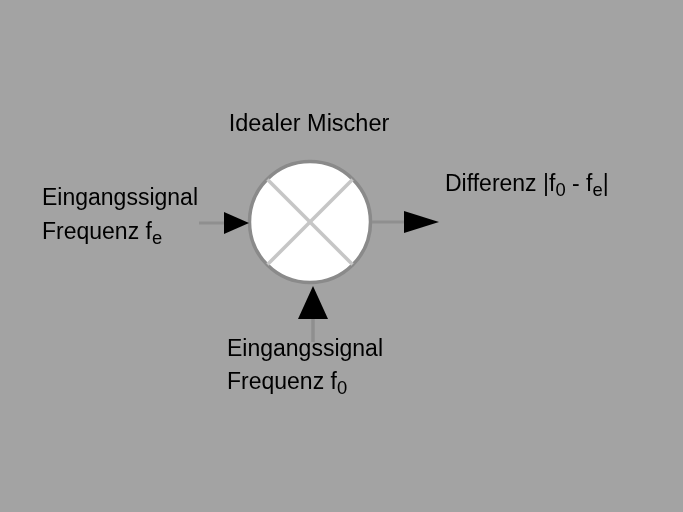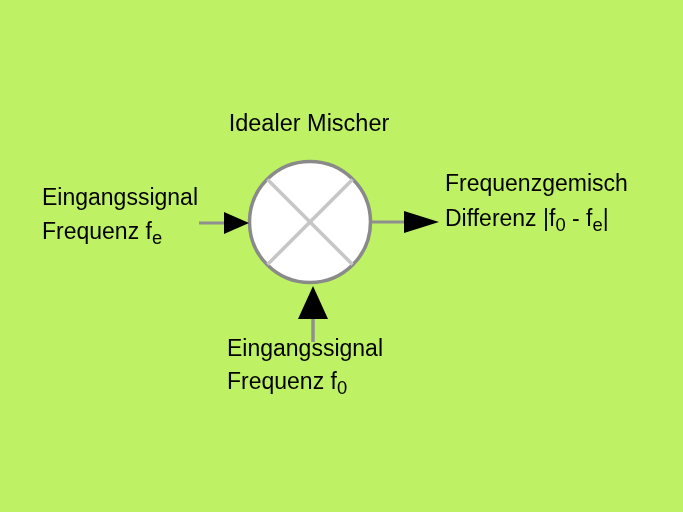--- a/index.html
+++ b/index.html
@@ -1,20 +1,20 @@
 <!DOCTYPE html>
 <html><head>
 <meta charset="utf-8">
 <style>
   html, body { margin: 0; padding: 0; background: #ffffff; }
   .stage {
     position: relative;
     width: 683px;
     height: 512px;
-    background: #bef264;
+    background: #a3a3a3;
     font-family: "Liberation Sans", sans-serif;
     color: #000000;
     overflow: hidden;
   }
   .diagram {
     position: absolute;
     left: 0; top: 0;
     width: 683px; height: 512px;
   }
   .label {
@@ -65,21 +65,20 @@
   </svg>
 
   <div class="title">Idealer Mischer</div>
 
   <div class="label input-label">
     <div>Eingangssignal</div>
     <div><span>Frequenz f</span><sub class="fsub">e</sub></div>
   </div>
 
   <div class="label output-label">
-    <div>Frequenzgemisch</div>
     <div><span>Differenz |f</span><sub class="fsub">0</sub><span> - f</span><sub class="fsub">e</sub><span>|</span></div>
   </div>
 
   <div class="label osc-label">
     <div>Eingangssignal</div>
     <div><span>Frequenz f</span><sub class="fsub">0</sub></div>
   </div>
 
 </div>
 

